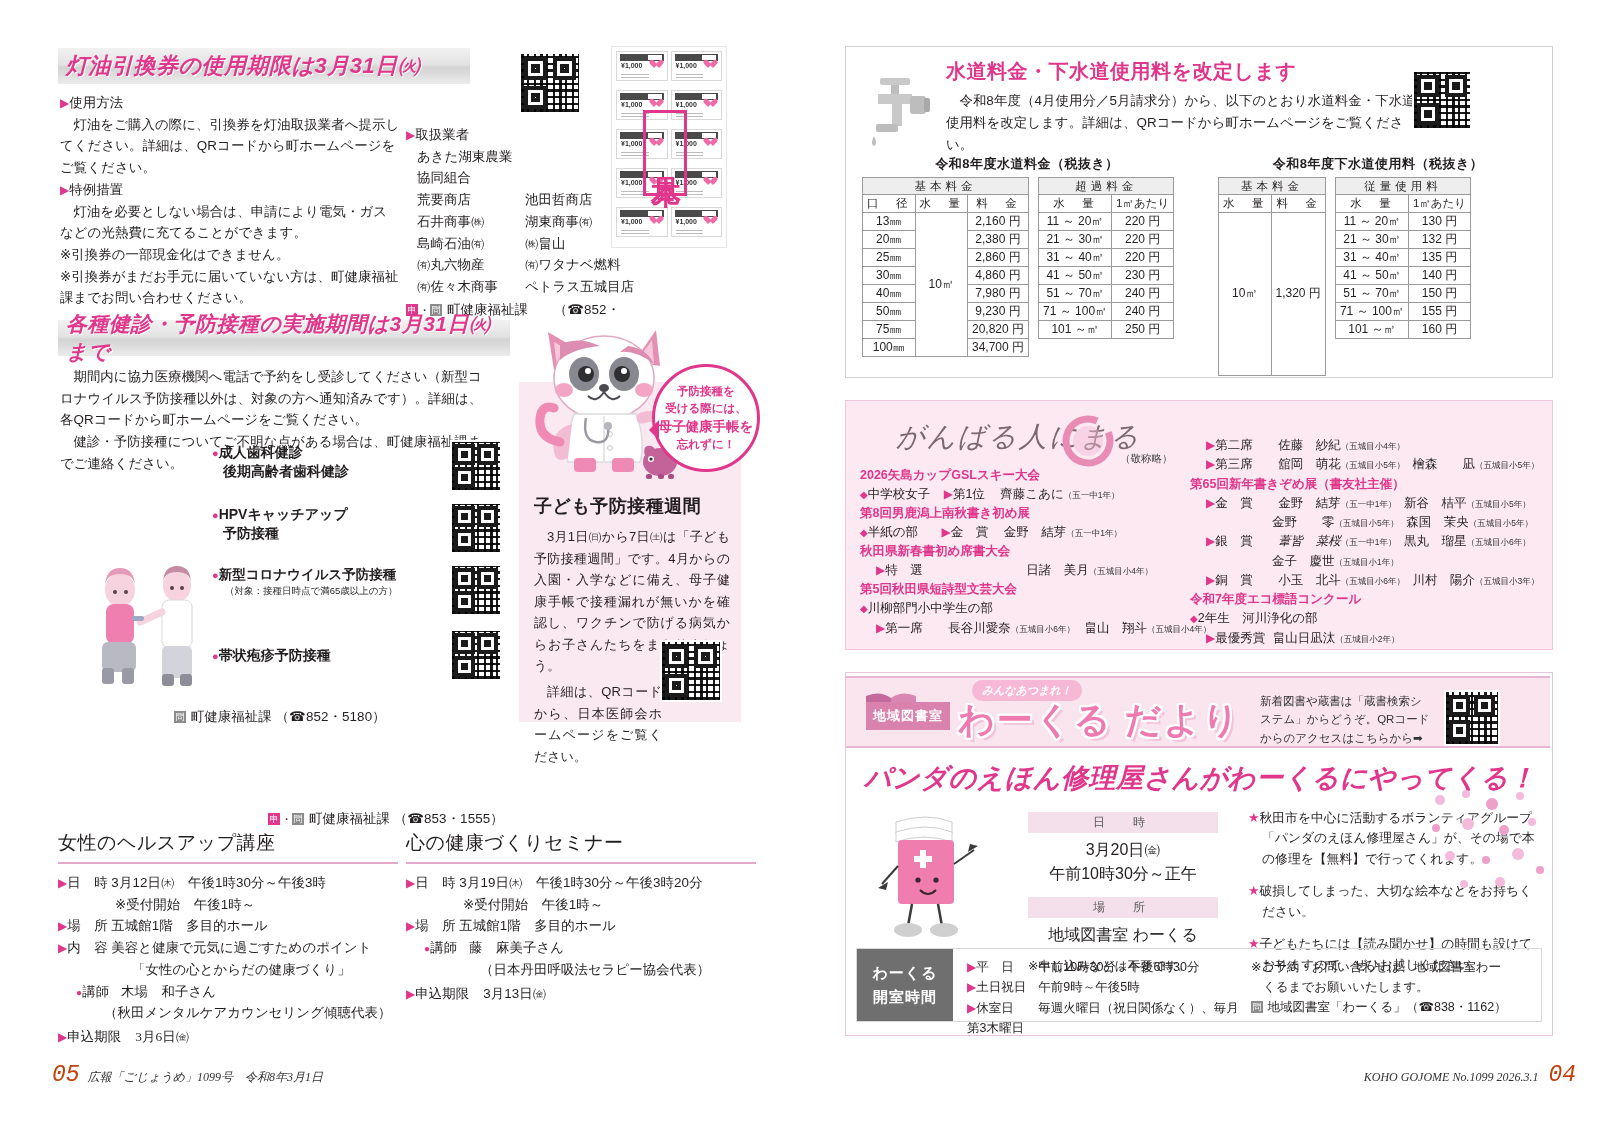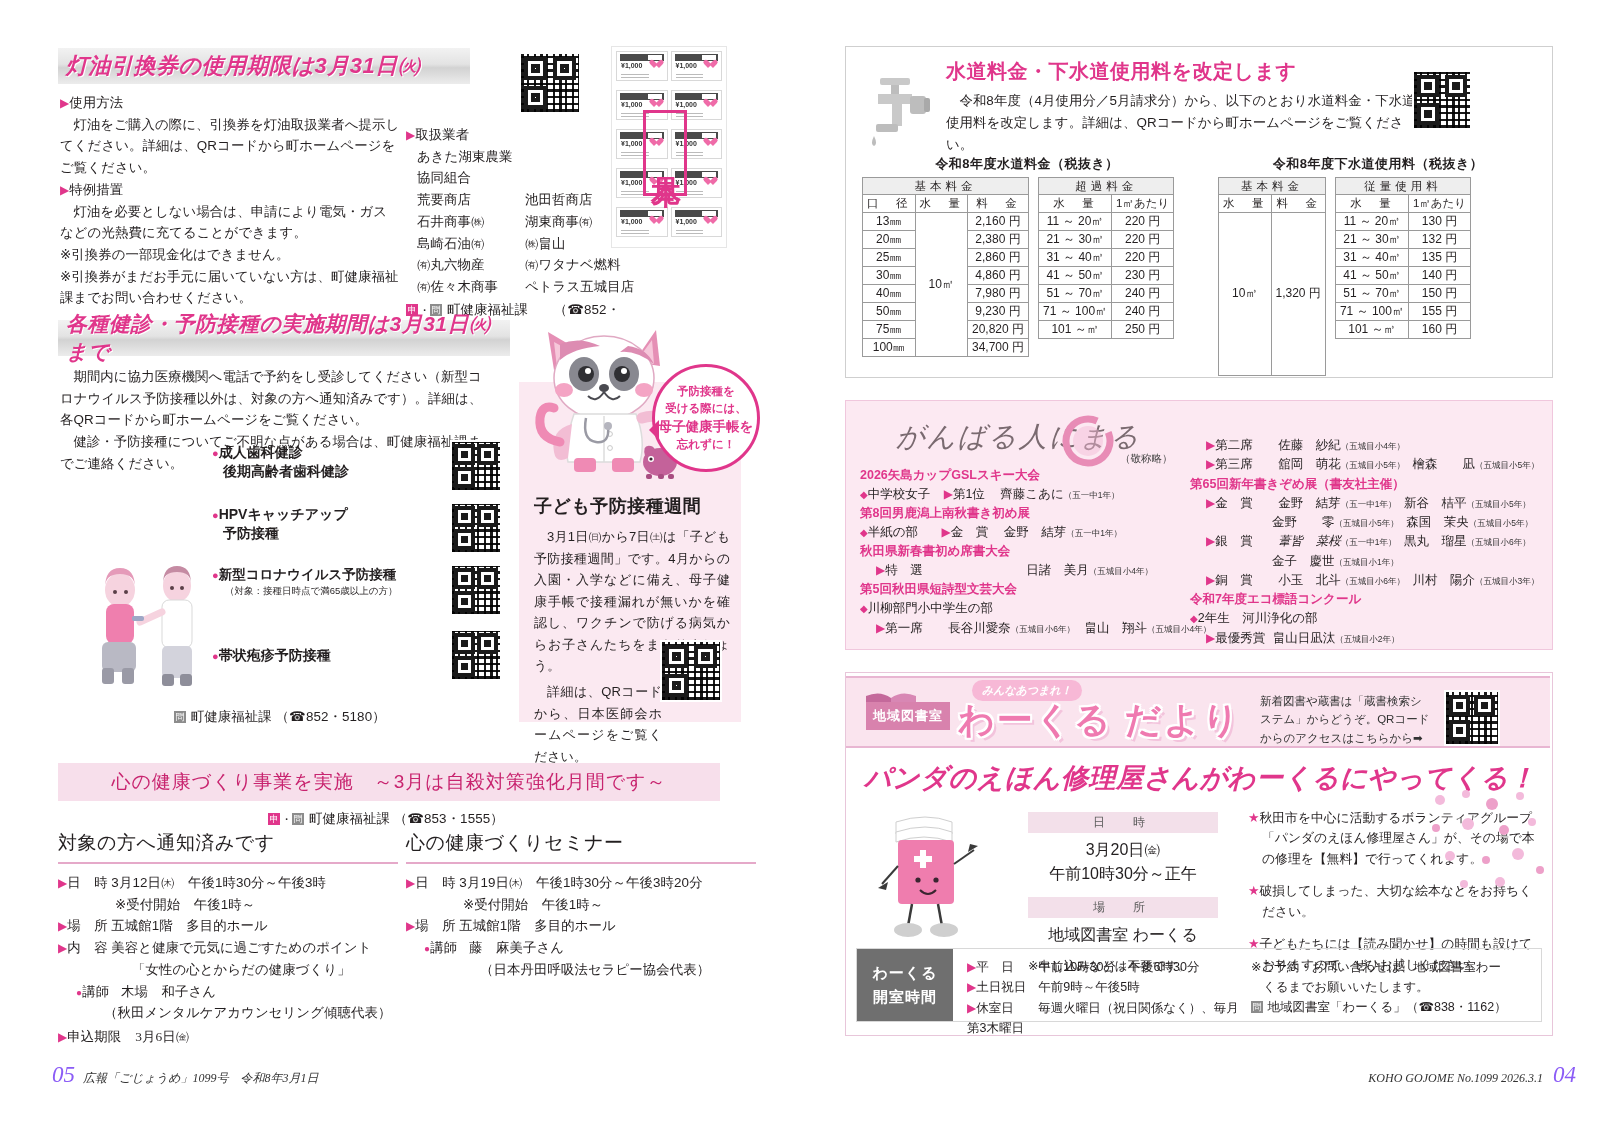--- a/index.html
+++ b/index.html
@@ -160,21 +160,21 @@
   .star{color:#e0368b;}
 
   .hours-box{position:absolute;border:1px solid #d8d8d8;display:flex;}
   .hours-tag{
     background:#6f6f6f;color:#fff;font-size:15px;font-weight:bold;
     display:flex;flex-direction:column;align-items:center;justify-content:center;
     line-height:1.6;width:96px;letter-spacing:1px;
   }
 
   .footer{position:absolute;font-size:12px;font-style:italic;font-family:"Liberation Serif",serif;color:#333;}
-  .folio{font-size:23px;font-style:italic;font-family:Liberation Serif, serif;color:#8b5cf6;}
+  .folio{font-size:23px;font-style:italic;font-family:Liberation Mono, monospace;color:#c2410c;}
 
   
   .cat{position:absolute;}
   .illus{position:absolute;}
 </style>
 </head>
 <body>
 
 <div class="page">
 
@@ -447,32 +447,29 @@
 
   <div style="position:absolute;left:534px;top:494px;width:196px;">
     <div style="font-size:18px;font-weight:bold;letter-spacing:0.5px;margin-bottom:8px;">子ども予防接種週間</div>
     <div style="font-size:13px;line-height:1.66;text-indent:1em;text-align:justify;">3月1日㈰から7日㈯は「子ども予防接種週間」です。4月からの入園・入学などに備え、母子健康手帳で接種漏れが無いかを確認し、ワクチンで防げる病気からお子さんたちをまもりましょう。</div>
     <div style="font-size:13px;line-height:1.66;text-indent:1em;text-align:justify;width:128px;margin-top:4px;">詳細は、QRコードから、日本医師会ホームページをご覧ください。</div>
   </div>
   <div class="qr" style="left:660px;top:640px;width:58px;height:58px;position:absolute;">
         <i></i>
       </div>
 
-  <div class="hdr-pink" style="left:58px;top:763px;width:662px;height:38px;">
-    <span class="t">心の健康づくり事業を実施　～3月は自殺対策強化月間です～</span>
-  </div>
 
   <div class="body-txt" style="position:absolute;left:268px;top:808px;">
     <span class="sq">申</span><span style="font-size:11px;">・</span><span class="sq g">問</span>
     <span>町健康福祉課</span>
     <span>（☎853・1555）</span>
   </div>
 
   <div style="position:absolute;left:58px;top:830px;width:340px;">
-    <div class="col-title">対象の方へ通知済みです</div>
+    <div class="col-title">女性のヘルスアップ講座</div>
     <div class="rule" style="margin:6px 0 8px 0;"></div>
     <div class="body-txt">
       <span class="mk">▶</span><span style="display:inline-block;width:44px;">日　時</span><span>3月12日㈭　午後1時30分～午後3時</span>
     </div>
     <div class="body-txt" style="padding-left:57px;">
       <span>※受付開始　午後1時～</span>
     </div>
     <div class="body-txt">
       <span class="mk">▶</span><span style="display:inline-block;width:44px;">場　所</span><span>五城館1階　多目的ホール</span>
     </div>
@@ -503,20 +500,24 @@
       <span>※受付開始　午後1時～</span>
     </div>
     <div class="body-txt">
       <span class="mk">▶</span><span style="display:inline-block;width:44px;">場　所</span><span>五城館1階　多目的ホール</span>
     </div>
     <div class="body-txt" style="padding-left:18px;">
       <span class="pink" style="font-size:10px;">●</span><span>講師</span>
       <span style="margin-left:8px;">藤　麻美子さん</span>
     </div>
     <div class="body-txt" style="padding-left:74px;">（日本丹田呼吸法セラピー協会代表）</div>
+    <div class="body-txt" style="margin-top:2px;">
+      <span class="mk">▶</span><span>申込期限</span>
+      <span style="margin-left:10px;">3月13日㈮</span>
+    </div>
   </div>
 
   <div style="position:absolute;left:52px;top:1062px;display:flex;align-items:baseline;gap:8px;">
     <span class="folio">05</span>
     <span class="footer" style="position:static;">広報「ごじょうめ」1099号　令和8年3月1日</span>
   </div>
 </div>
 
 <div class="R">
 

